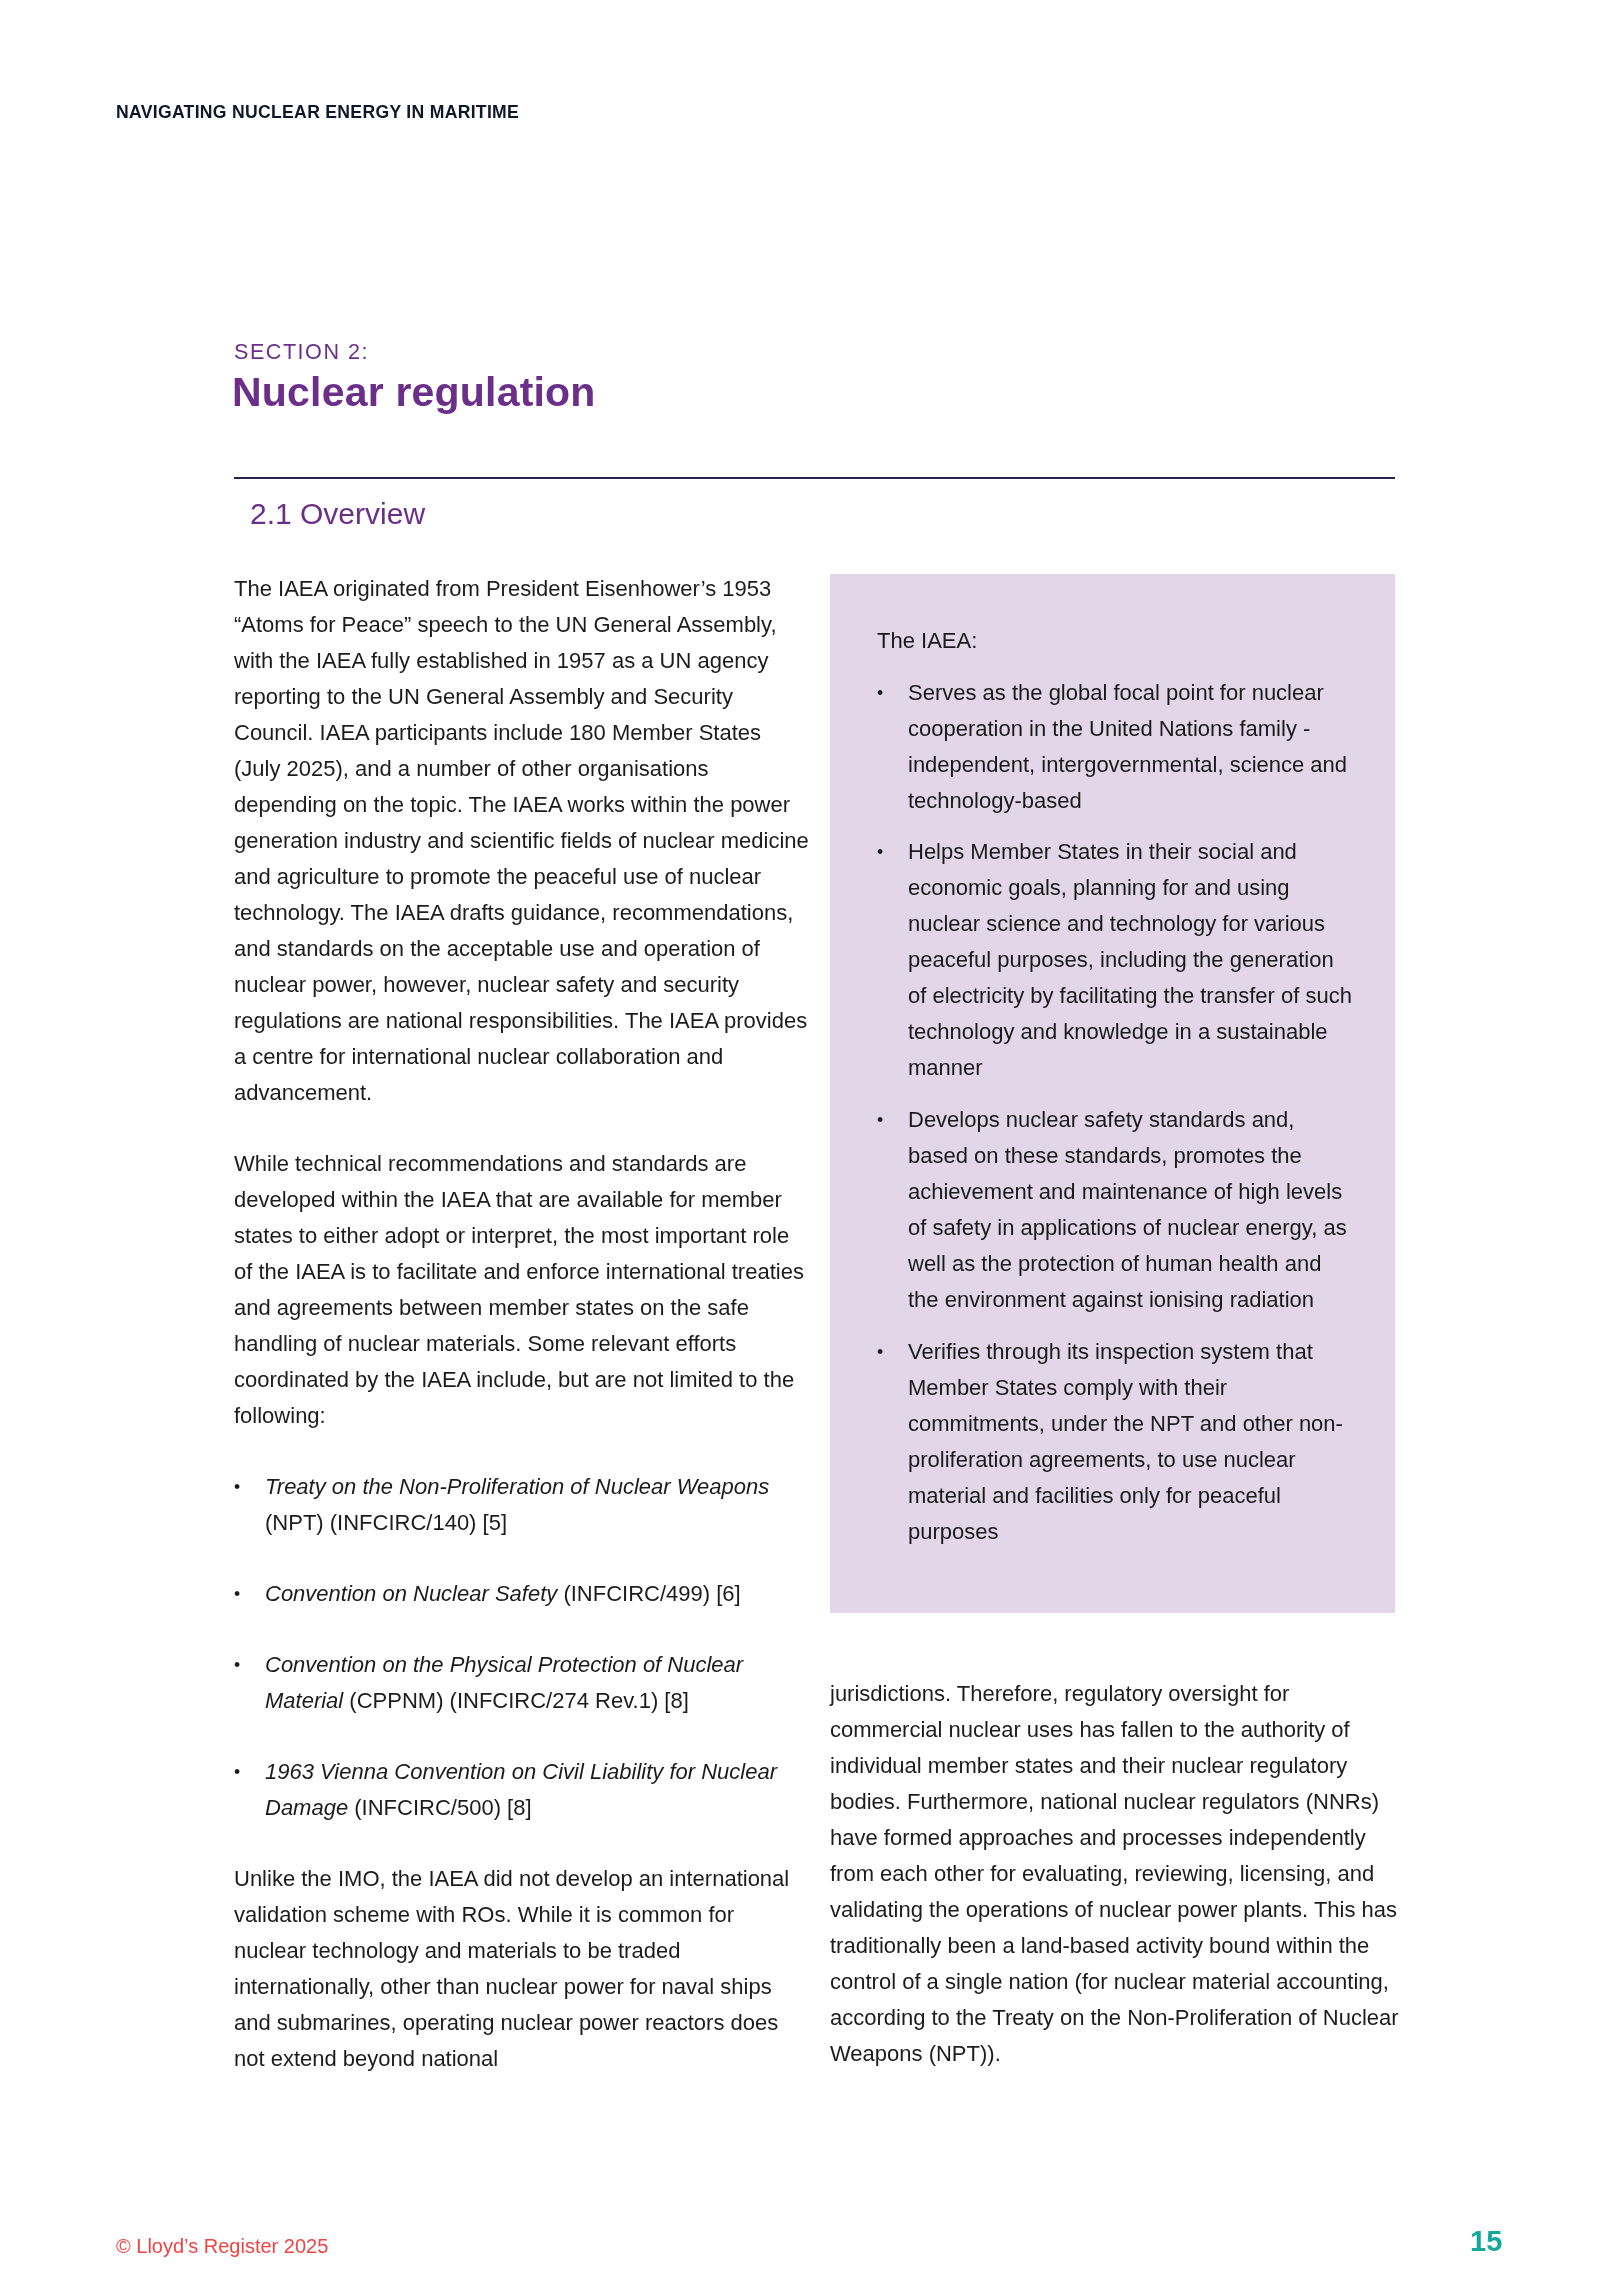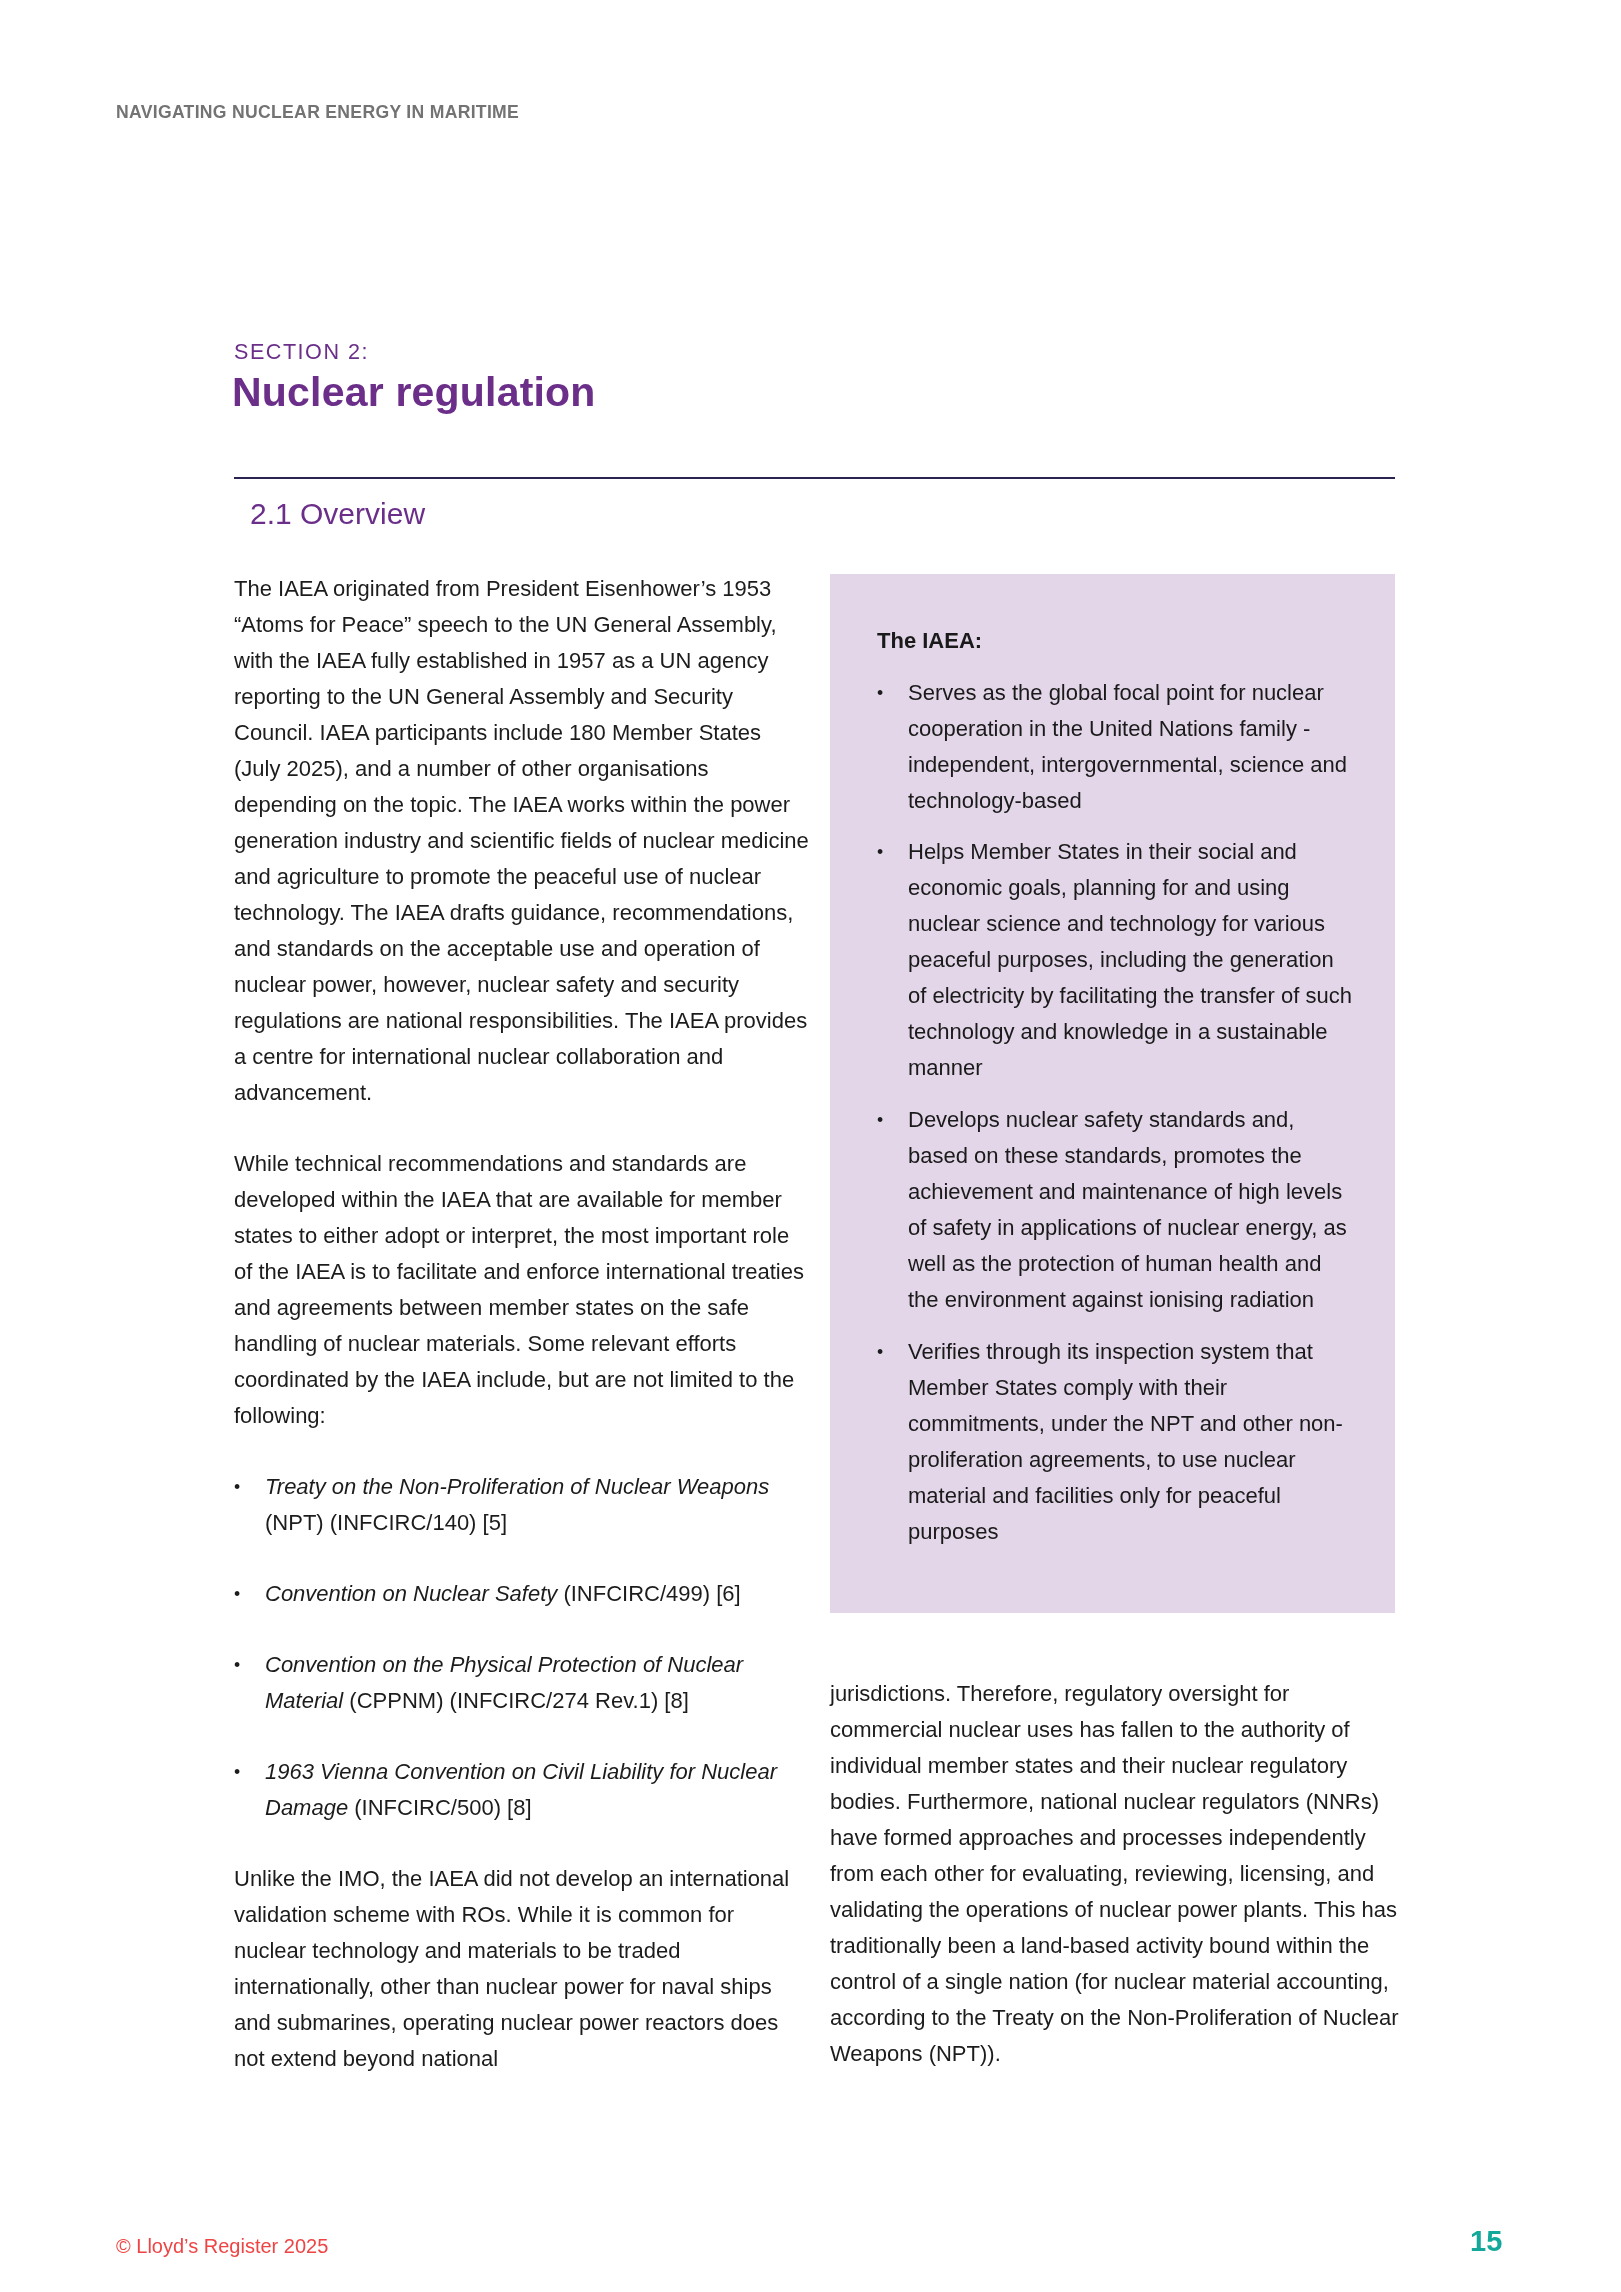--- a/index.html
+++ b/index.html
@@ -9,21 +9,21 @@
       font-family: "Liberation Sans", "DejaVu Sans", sans-serif;
       color: #1a1a1a;
       overflow: hidden;
     }
     .running-header {
       position: absolute;
       left: 116px; top: 102px;
       font-size: 17.6px;
       font-weight: bold;
       letter-spacing: 0.3px;
-      color: #737373;
+      color: #0f172a;
     }
     .section-label {
       position: absolute;
       left: 234px; top: 339px;
       font-size: 21.6px;
       letter-spacing: 1.5px;
       color: #6b2f8a;
     }
     .page-title {
       position: absolute;
@@ -70,21 +70,21 @@
     .sidebar {
       position: absolute;
       left: 830px; top: 574px;
       width: 565px; height: 1039px;
       background: #e2d6e8;
       padding: 49px 39px 29px 47px;
       font-size: 22px;
       line-height: 36px;
     }
     .sidebar-heading {
-      font-weight: bold;
+      font-weight: normal;
       margin-bottom: 15.7px;
     }
     .sidebar ul { list-style: none; }
     .sidebar li {
       position: relative;
       padding-left: 31px;
       margin-bottom: 15.7px;
     }
     .sidebar li .bullet { left: 0; }
     .footer-copy {

